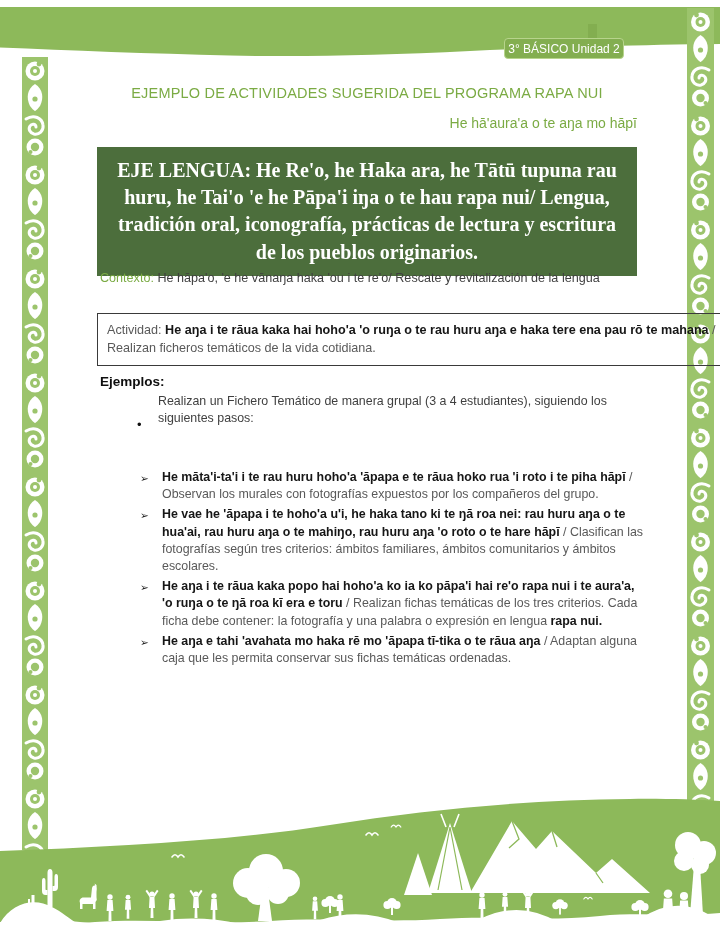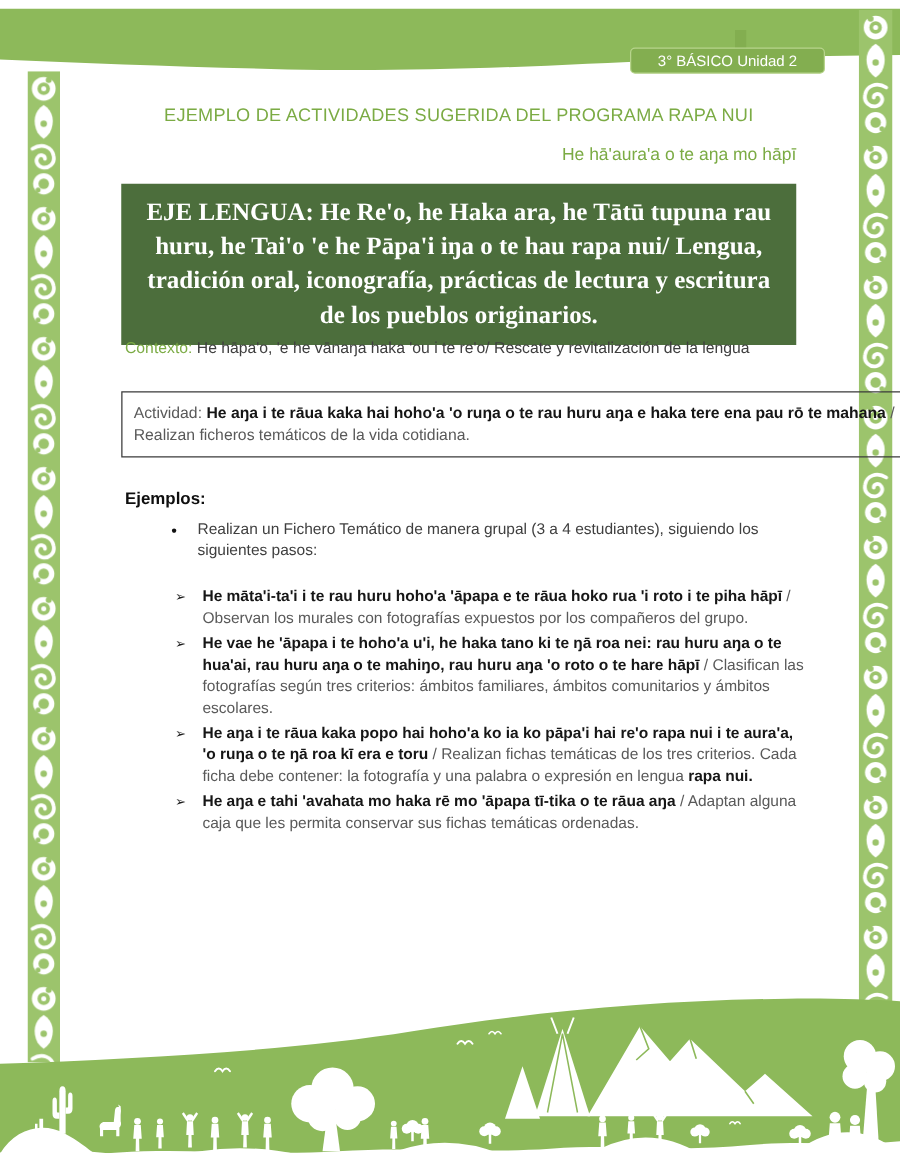--- a/index.html
+++ b/index.html
@@ -2,21 +2,21 @@
 <html><head>
 <meta charset="utf-8">
 <style>
   html,body{margin:0;padding:0;background:#ffffff;}
   .page{position:relative;width:720px;height:932px;background:#fff;overflow:hidden;
         font-family:"Liberation Sans",sans-serif;}
 
   
   .top-banner{position:absolute;top:0;left:0;width:720px;height:64px;display:block;}
   .badge-stem{position:absolute;left:588px;top:24px;width:9px;height:18px;background:#83AE50;}
-  .unit-badge{position:absolute;left:504px;top:38px;width:156px;height:21px;line-height:21px;
+  .unit-badge{position:absolute;left:504px;top:38px;width:120px;height:21px;line-height:21px;
               background:#83AE50;border:1px solid #b7d48c;border-radius:4px;
               color:#fff;font-size:12px;text-align:center;box-sizing:border-box;}
 
   
   .koru-left{position:absolute;left:22px;top:57px;width:26px;height:793px;display:block;}
   .koru-right{position:absolute;left:687px;top:8px;width:27px;height:804px;display:block;}
 
   
   .page-title{position:absolute;top:85px;left:97px;width:540px;text-align:center;
               color:#7BAB44;font-size:14.5px;letter-spacing:.2px;}
@@ -30,24 +30,24 @@
 
   .contexto-line{position:absolute;top:271px;left:100px;width:545px;font-size:12.6px;color:#3f3f3f;}
   .contexto-label{color:#7BAB44;}
 
   .actividad-box{position:absolute;top:313px;left:97px;width:654px;box-sizing:border-box;
                  border:1px solid #3a3a3a;padding:7px 9px;font-size:12.6px;line-height:1.45;}
   .actividad-label{color:#595959;}
   .rn{font-weight:bold;color:#161616;}
   .es{color:#595959;}
 
-  .ejemplos-heading{position:absolute;top:391px;left:100px;font-size:13.5px;font-weight:bold;color:#0f0f0f;}
+  .ejemplos-heading{position:absolute;top:374px;left:100px;font-size:13.5px;font-weight:bold;color:#0f0f0f;}
 
   .intro-bullet{position:absolute;top:417px;left:137px;font-size:13px;color:#111;}
-  .intro-text{position:absolute;top:415px;left:158px;width:490px;font-size:12.4px;
+  .intro-text{position:absolute;top:393px;left:158px;width:490px;font-size:12.4px;
               line-height:17.2px;color:#3f3f3f;}
 
   .steps-list{position:absolute;top:469px;left:140px;width:508px;}
   .step{position:relative;padding-left:22px;margin-bottom:3px;font-size:12.4px;line-height:17.2px;}
   .step .marker{position:absolute;left:0;top:1px;font-size:10.5px;color:#1a1a1a;}
 
   
   .bottom-art{position:absolute;left:0;bottom:0;width:720px;height:145px;display:block;}
 </style>
 </head>

